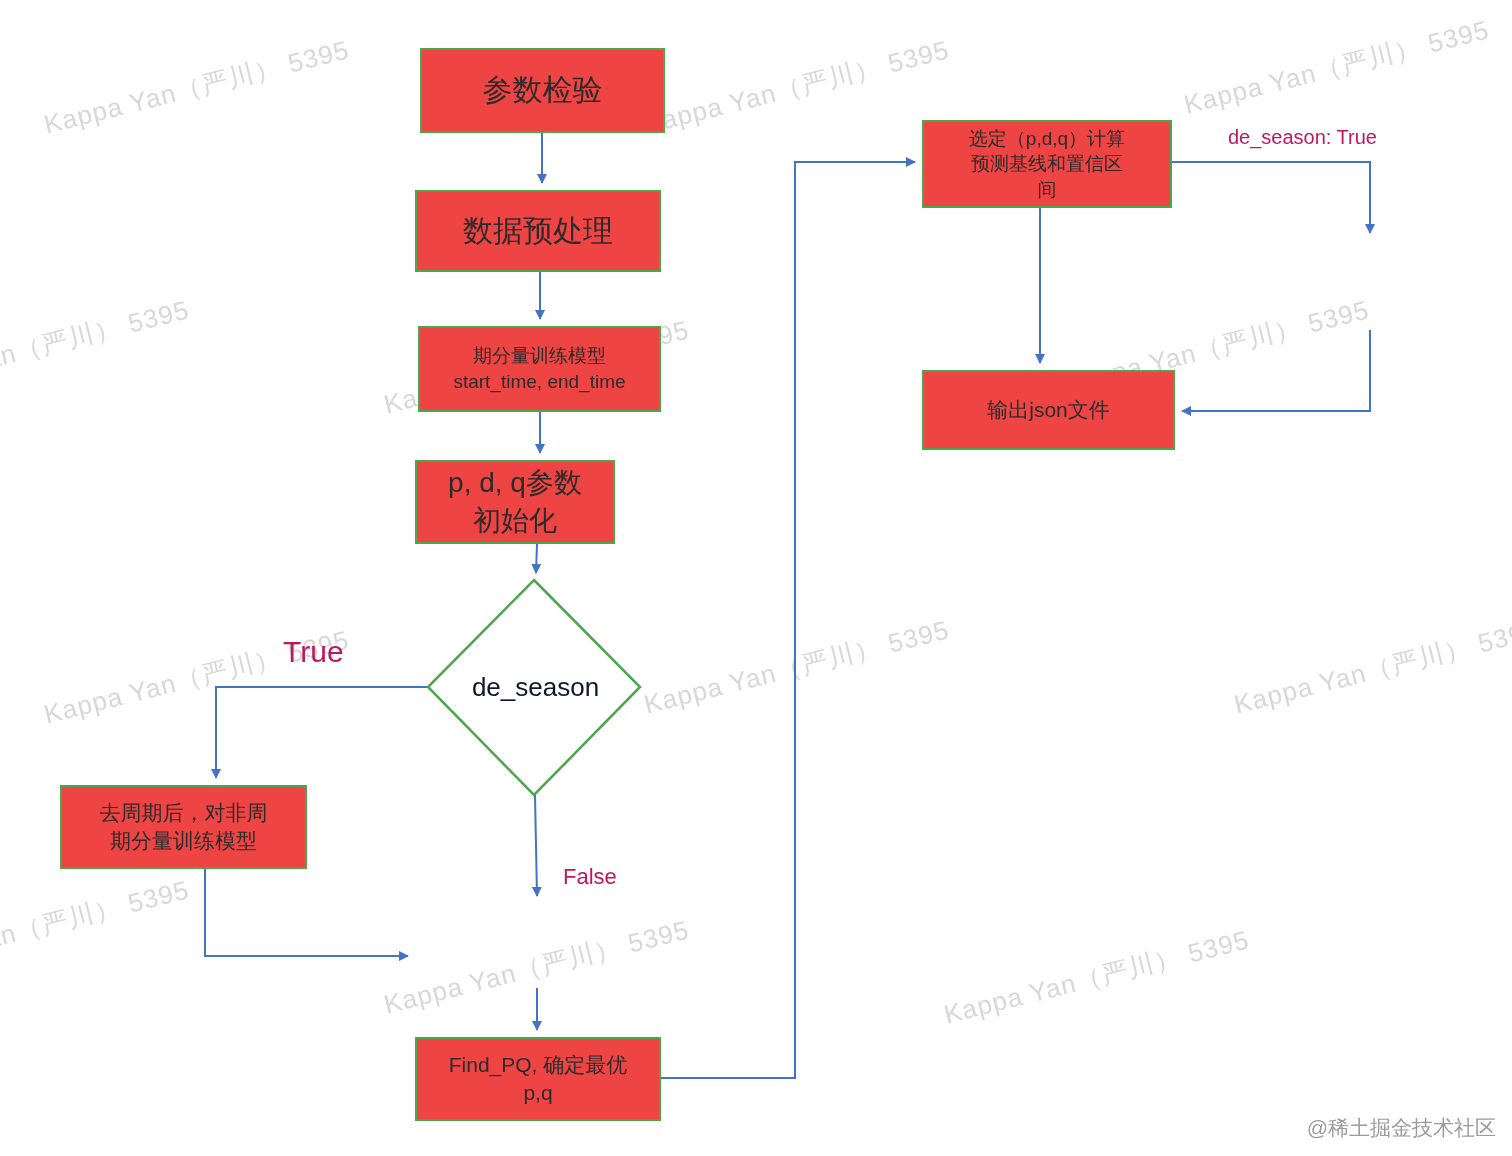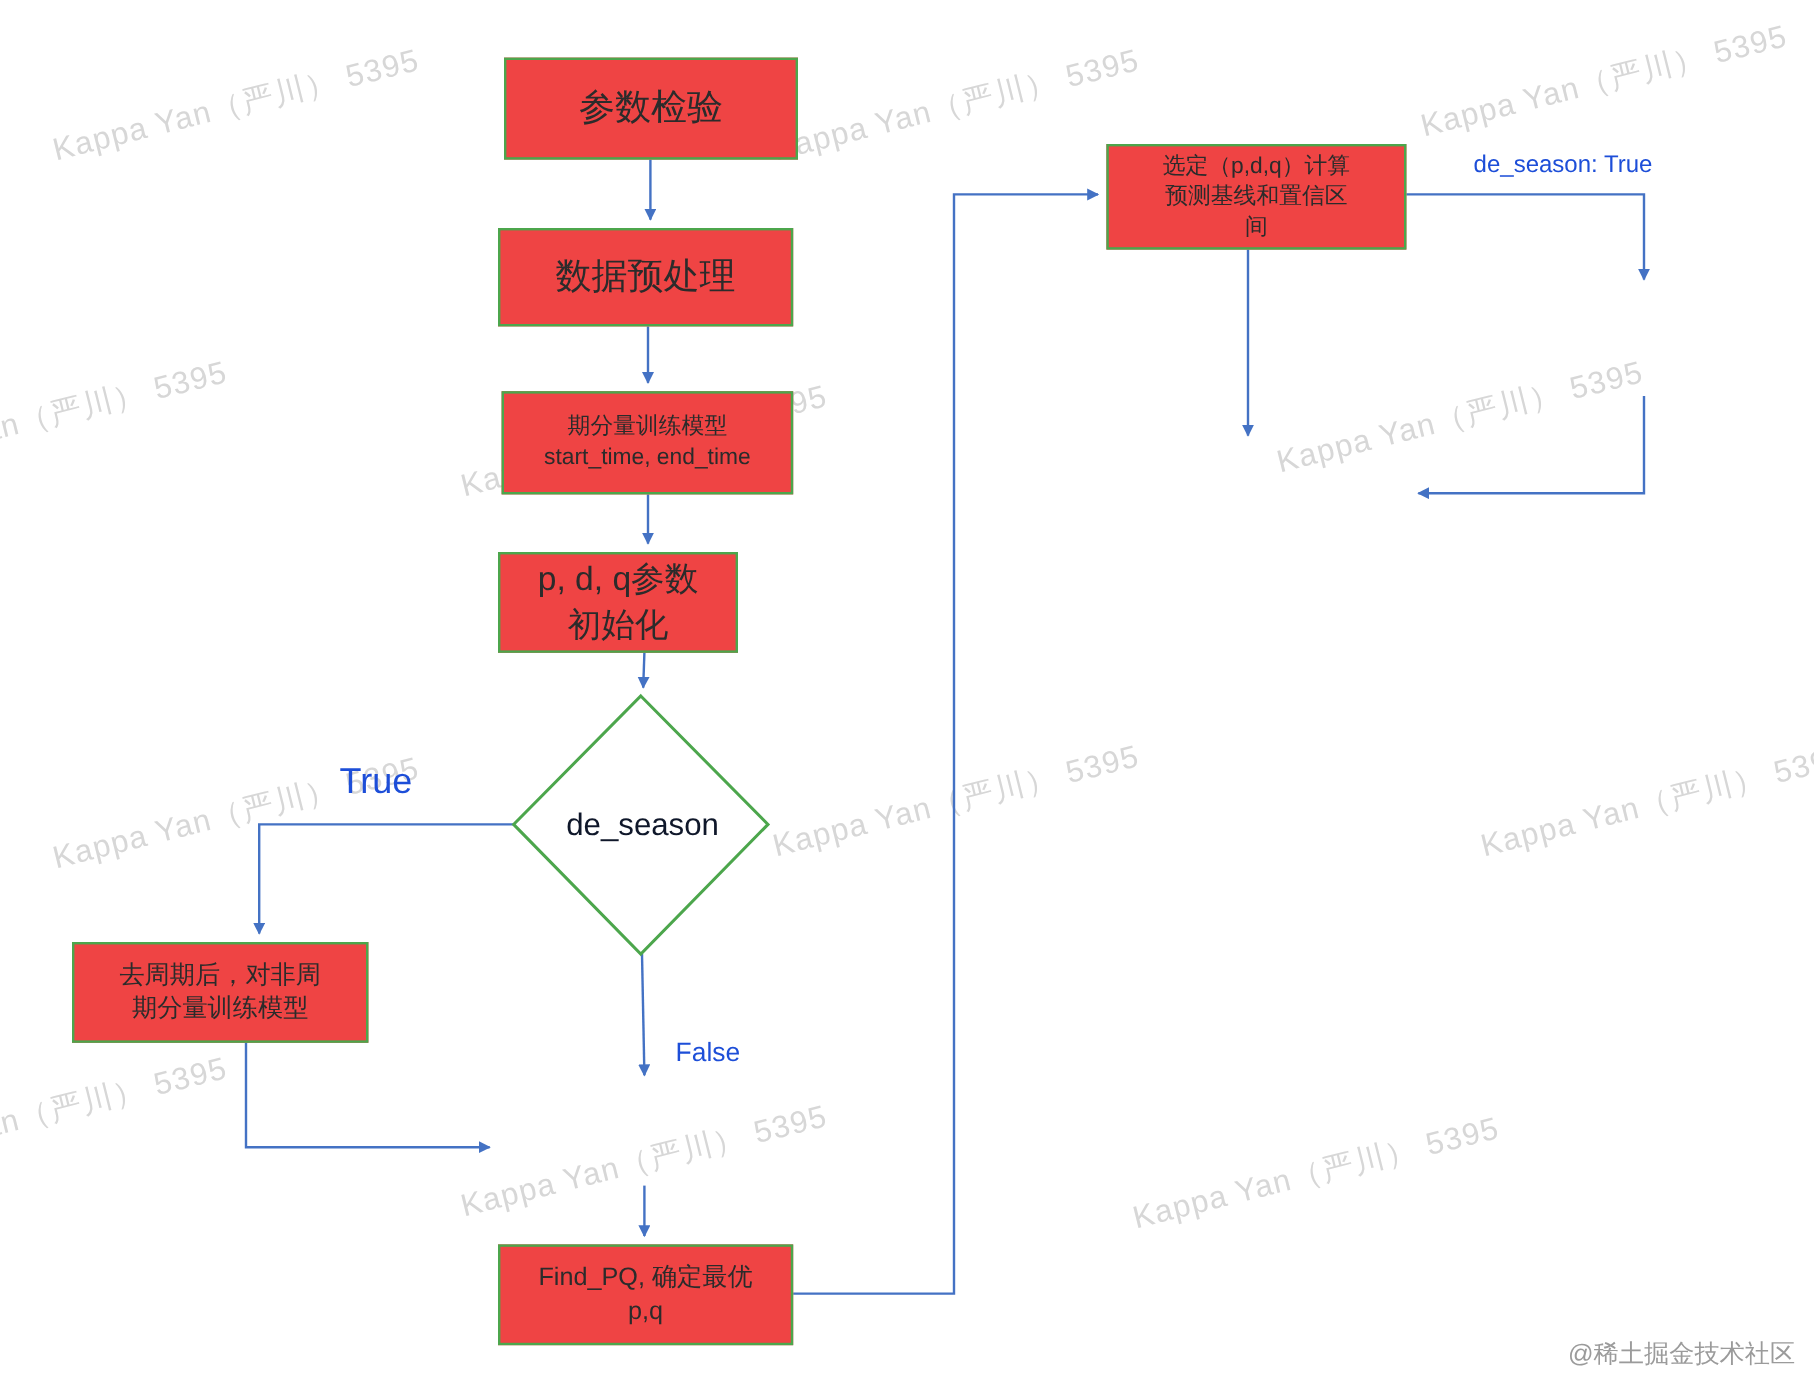--- a/index.html
+++ b/index.html
@@ -44,21 +44,21 @@
     position:absolute;
     display:flex;
     align-items:center;
     justify-content:center;
     text-align:center;
     color:#0f172a;
     z-index:2;
   }
   .edge-label{
     position:absolute;
-    color:#1d4ed8;
+    color:#be185d;
     z-index:2;
     white-space:nowrap;
   }
   .credit{
     position:absolute;
     right:16px;
     bottom:14px;
     color:#9b9b9b;
     font-size:21px;
     z-index:2;
@@ -123,20 +123,21 @@
 
 
   <div class="node" style="left:415px;top:1037px;width:246px;height:84px;font-size:21px;">Find_PQ, 确定最优
 p,q</div>
 
   <div class="node" style="left:922px;top:120px;width:250px;height:88px;font-size:19px;">选定（p,d,q）计算
 预测基线和置信区
 间</div>
 
 
+  <div class="node" style="left:922px;top:370px;width:253px;height:80px;font-size:21px;">输出json文件</div>
 
   <div class="edge-label" style="left:283px;top:635px;font-size:30px;">True</div>
 
   <div class="edge-label" style="left:563px;top:864px;font-size:22px;">False</div>
 
   <div class="edge-label" style="left:1228px;top:126px;font-size:20px;">de_season: True</div>
 
   <div class="credit">@稀土掘金技术社区</div>
 
 </div>

